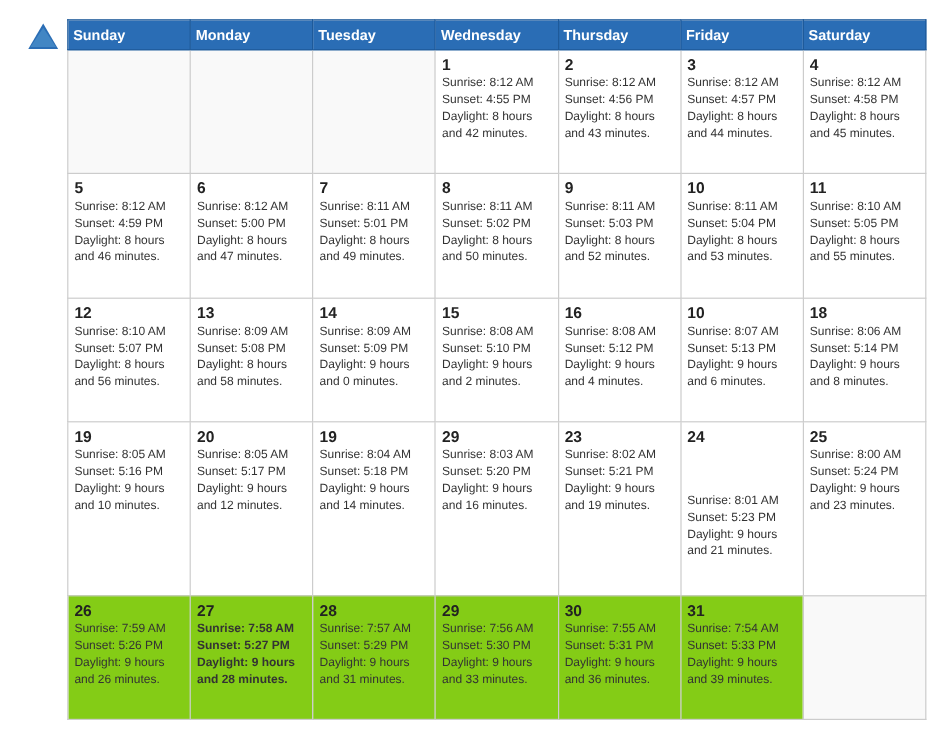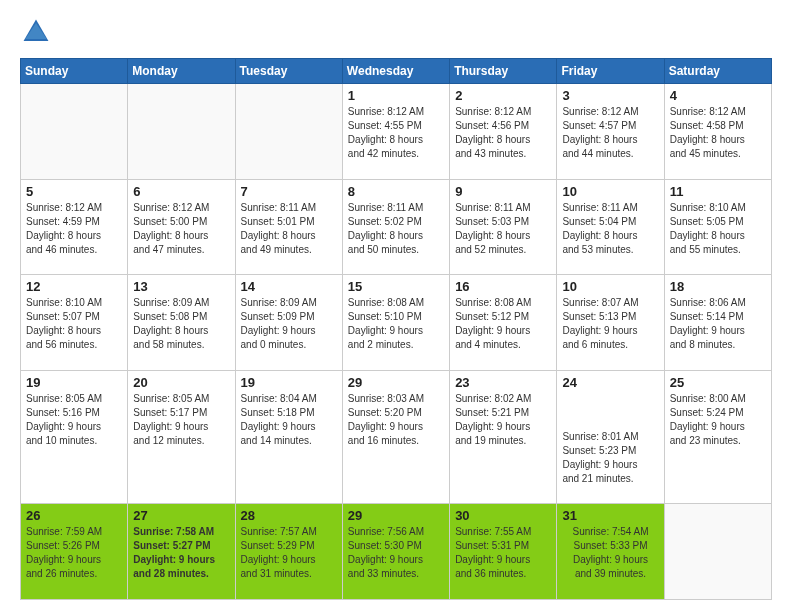--- a/index.html
+++ b/index.html
@@ -8,21 +8,21 @@
       height: 612px;
       font-family: Arial, sans-serif;
       background: #fff;
       overflow: hidden;
     }
     .page {
       width: 792px;
       height: 612px;
       padding: 16px 20px 12px 20px;
       display: flex;
-      flex-direction: column;
+      flex-direction: row;
     }
     .header {
       display: flex;
       justify-content: space-between;
       align-items: flex-start;
       margin-bottom: 10px;
     }
     .logo {
       display: flex;
       align-items: center;
@@ -355,21 +355,21 @@
           </td>
           <td>
             <span class="day-number">30</span>
             <div class="day-info" style="white-space: pre-line;">Sunrise: 7:55 AM
 Sunset: 5:31 PM
 Daylight: 9 hours
 and 36 minutes.</div>
           </td>
           <td>
             <span class="day-number">31</span>
-            <div class="day-info" style="white-space: pre-line; text-align: center;">Sunrise: 7:54 AM
+            <div class="day-info" style="white-space: pre-line;">Sunrise: 7:54 AM
 Sunset: 5:33 PM
 Daylight: 9 hours
 and 39 minutes.</div>
           </td>
           <td class="empty-cell"></td>
         </tr>
       </tbody>
   </table>
 </div>
 

